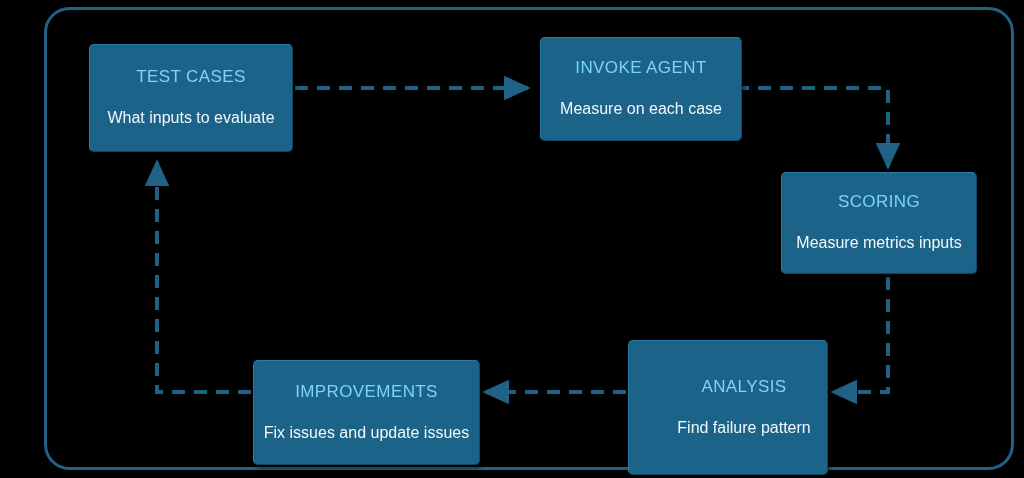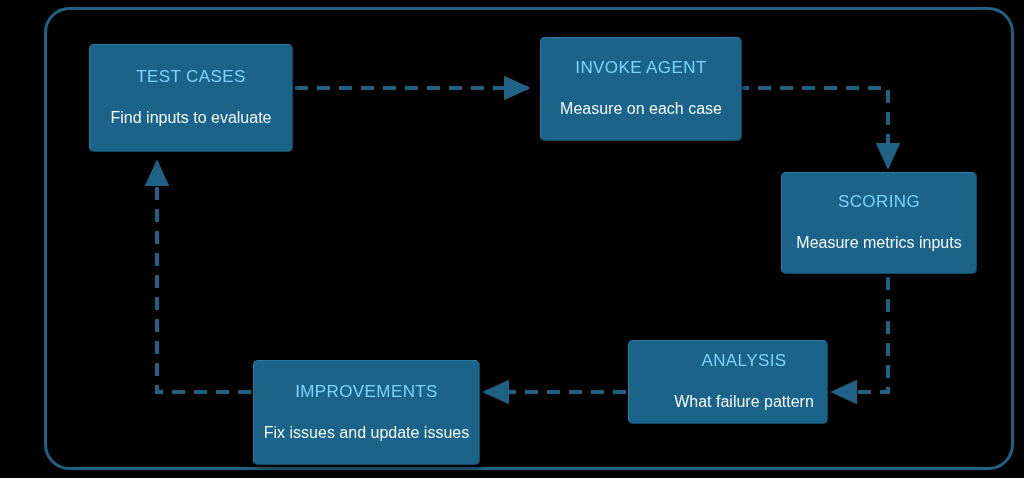--- a/index.html
+++ b/index.html
@@ -50,21 +50,21 @@
   .node-subtitle {
     font-size: 16px;
     font-weight: 400;
     line-height: 1.15;
     color: #f2f8fb;
     margin-top: 22px;
   }
   #node-test-cases   { left: 89px;  top: 44px;  width: 204px; height: 108px; }
   #node-invoke-agent { left: 532px; top: 37px;  width: 202px; height: 104px; margin-left: 8px; }
   #node-scoring      { left: 781px; top: 172px; width: 196px; height: 102px; text-align: right; }
-  #node-analysis     { left: 628px; top: 340px; width: 200px; height: 84px; padding-left: 40px; }
+  #node-analysis     { left: 628px; top: 340px; width: 200px; height: 135px; padding-left: 40px; }
   #node-improvements { left: 253px; top: 360px; width: 227px; height: 105px; }
 </style>
 </head>
 <body>
 
 <div id="canvas">
 
   <svg id="svg-layer" viewBox="0 0 1024 478">
     <defs>
       <marker id="arrow-right" viewBox="0 0 10 10" refX="8.6" refY="5" markerWidth="7" markerHeight="7" orient="auto-start-reverse">
@@ -80,36 +80,36 @@
 
     <path d="M 888 277 L 888 392 L 833 392" fill="none" stroke="#1f6285" stroke-width="4" stroke-dasharray="13 9" marker-end="url(#arrow-right)"></path>
 
     <path d="M 626 392 L 485 392" fill="none" stroke="#1f6285" stroke-width="4" stroke-dasharray="13 9" marker-end="url(#arrow-right)"></path>
 
     <path d="M 251 392 L 157 392 L 157 162" fill="none" stroke="#1f6285" stroke-width="4" stroke-dasharray="13 9" marker-end="url(#arrow-right)"></path>
   </svg>
 
   <div class="node" id="node-test-cases">
     <div class="node-title">TEST CASES</div>
-    <div class="node-subtitle">Find inputs to evaluate</div>
+    <div class="node-subtitle">What inputs to evaluate</div>
   </div>
 
   <div class="node" id="node-invoke-agent">
     <div class="node-title">INVOKE AGENT</div>
     <div class="node-subtitle">Measure on each case</div>
   </div>
 
   <div class="node" id="node-scoring">
     <div class="node-title">SCORING</div>
     <div class="node-subtitle">Measure metrics inputs</div>
   </div>
 
   <div class="node" id="node-analysis">
     <div class="node-title">ANALYSIS</div>
-    <div class="node-subtitle">What failure pattern</div>
+    <div class="node-subtitle">Find failure pattern</div>
   </div>
 
   <div class="node" id="node-improvements">
     <div class="node-title">IMPROVEMENTS</div>
     <div class="node-subtitle">Fix issues and update issues</div>
   </div>
 
 </div>
 
 </body></html>

